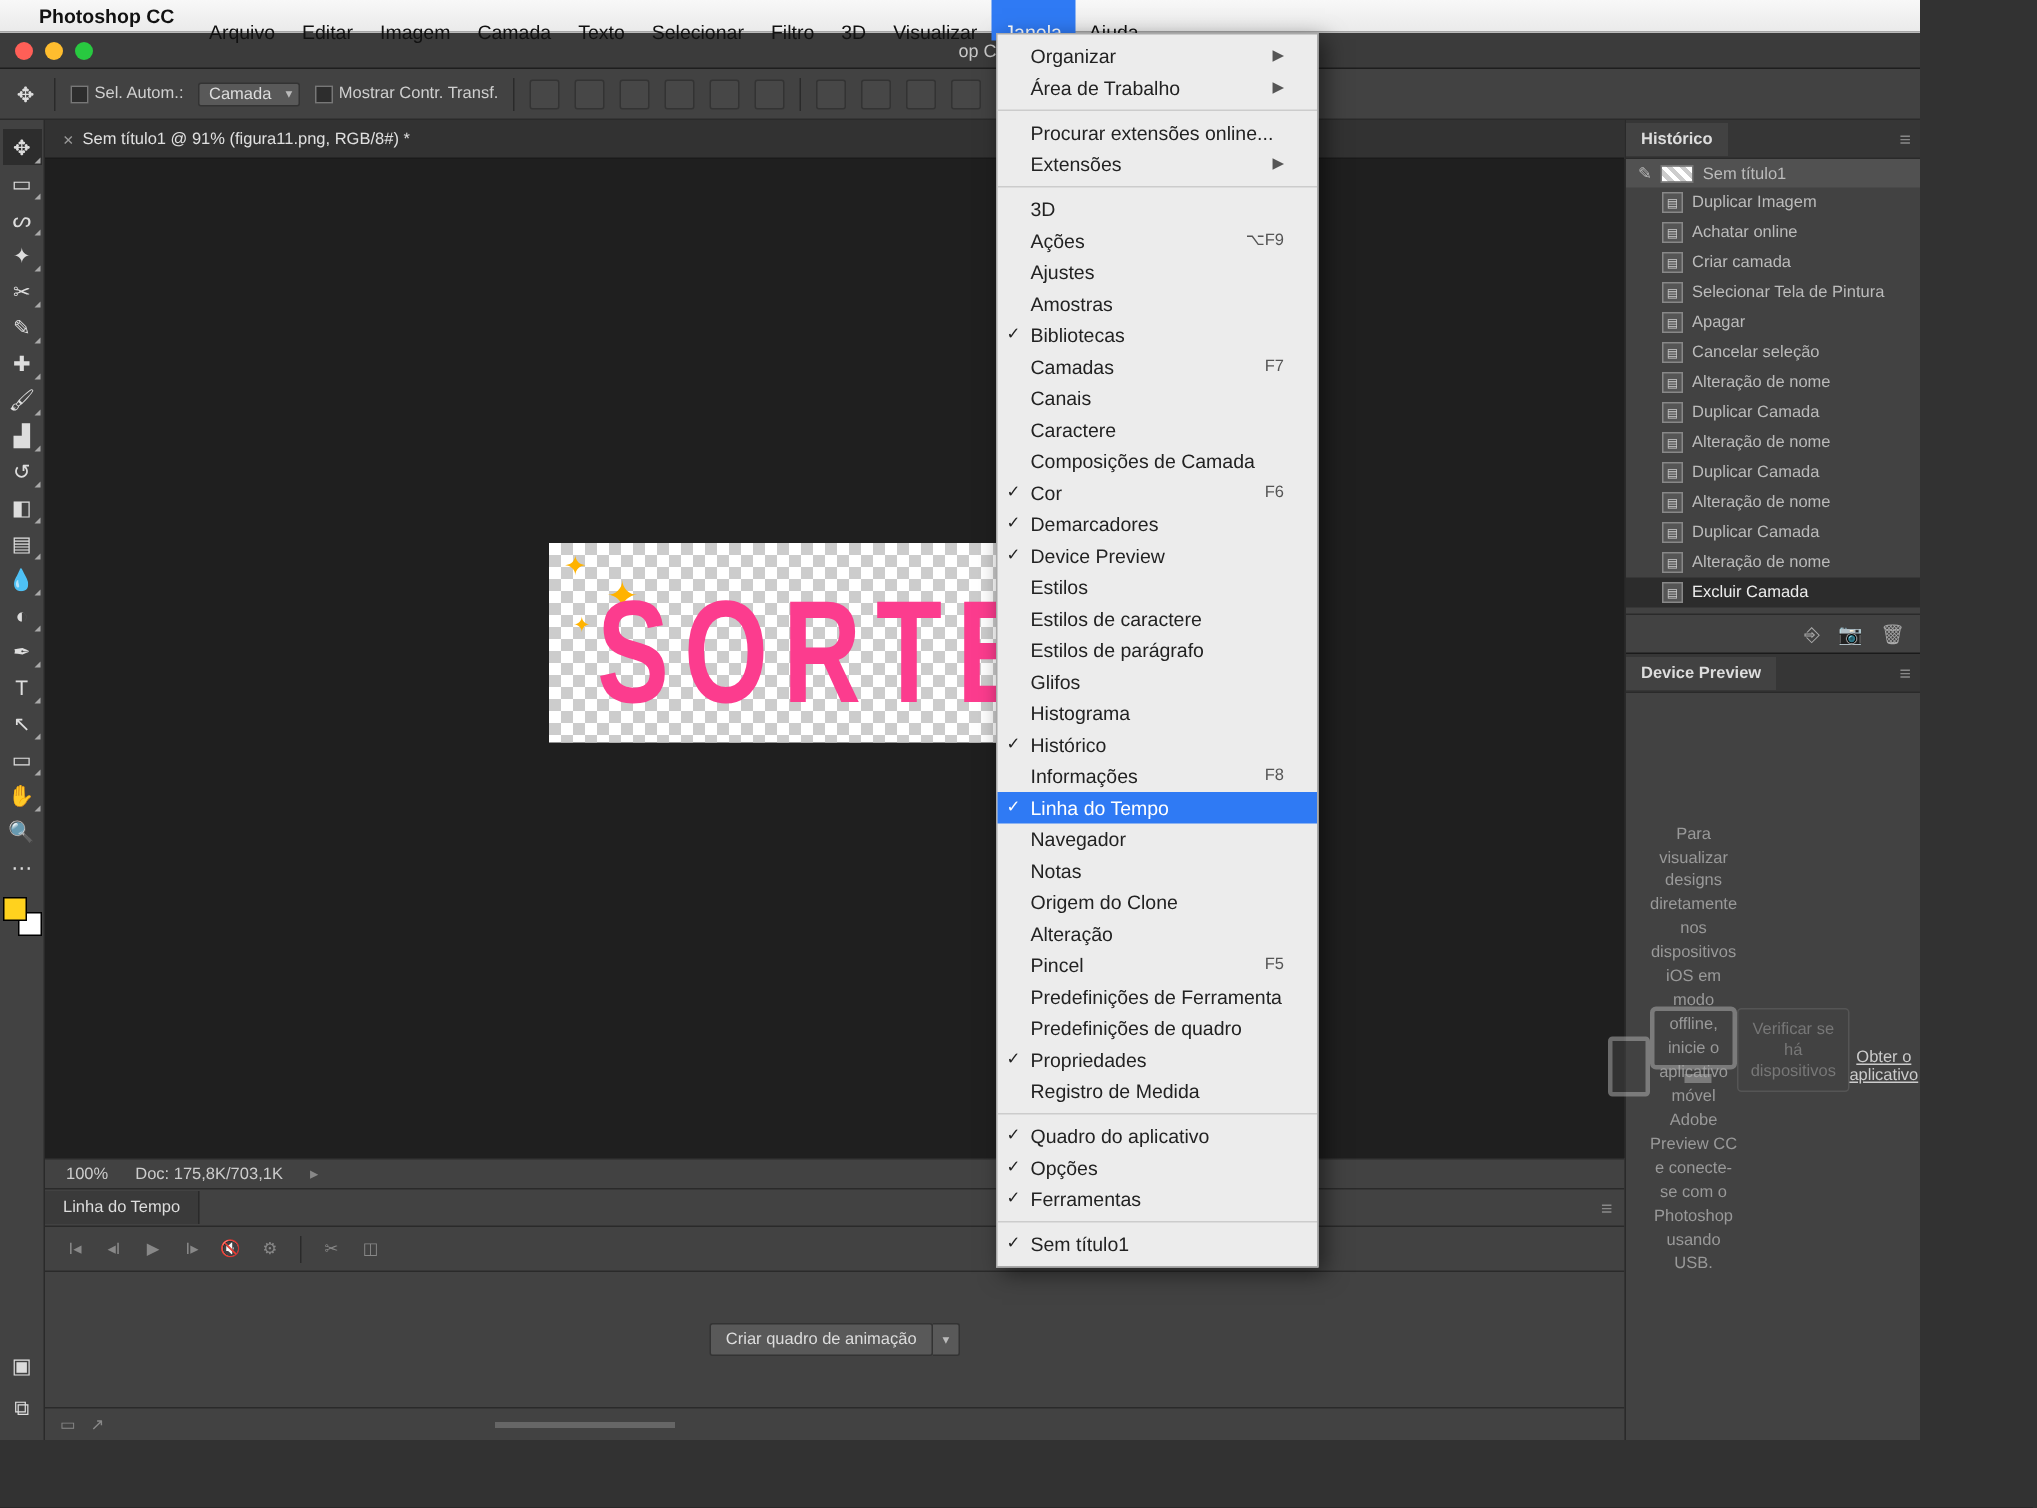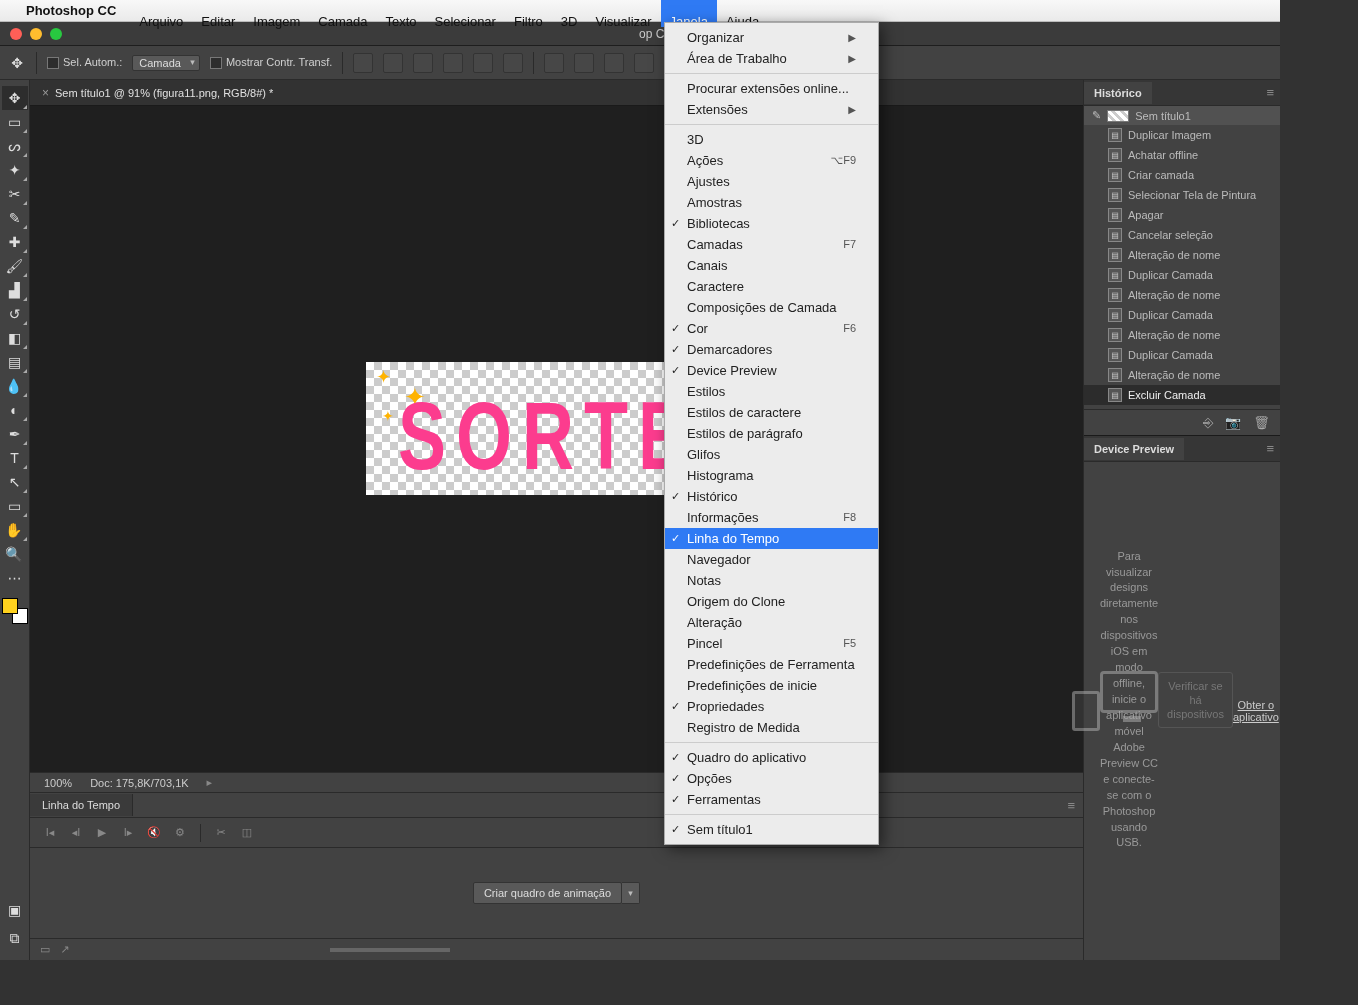--- a/index.html
+++ b/index.html
@@ -239,21 +239,21 @@
           <span style="font-size:11px">✎</span>
           <span style="border:1px solid #777;width:22px;height:12px;background:repeating-linear-gradient(45deg,#fff,#fff 3px,#ccc 3px,#ccc 6px)"></span>
           <span>Sem título1</span>
         </div>
         <div class="history-item">
           <span class="hist-icon">▤</span>
           <span>Duplicar Imagem</span>
         </div>
         <div class="history-item">
           <span class="hist-icon">▤</span>
-          <span>Achatar offline</span>
+          <span>Achatar online</span>
         </div>
         <div class="history-item">
           <span class="hist-icon">▤</span>
           <span>Criar camada</span>
         </div>
         <div class="history-item">
           <span class="hist-icon">▤</span>
           <span>Selecionar Tela de Pintura</span>
         </div>
         <div class="history-item">
@@ -422,21 +422,21 @@
       <span>Alteração</span>
     </div>
     <div class="dd-item">
       <span>Pincel</span>
       <span class="shortcut">F5</span>
     </div>
     <div class="dd-item">
       <span>Predefinições de Ferramenta</span>
     </div>
     <div class="dd-item">
-      <span>Predefinições de inicie</span>
+      <span>Predefinições de quadro</span>
     </div>
     <div class="dd-item">
       <span class="check">✓</span>
       <span>Propriedades</span>
     </div>
     <div class="dd-item">
       <span>Registro de Medida</span>
     </div>
     <div class="dd-sep"></div>
     <div class="dd-item">

